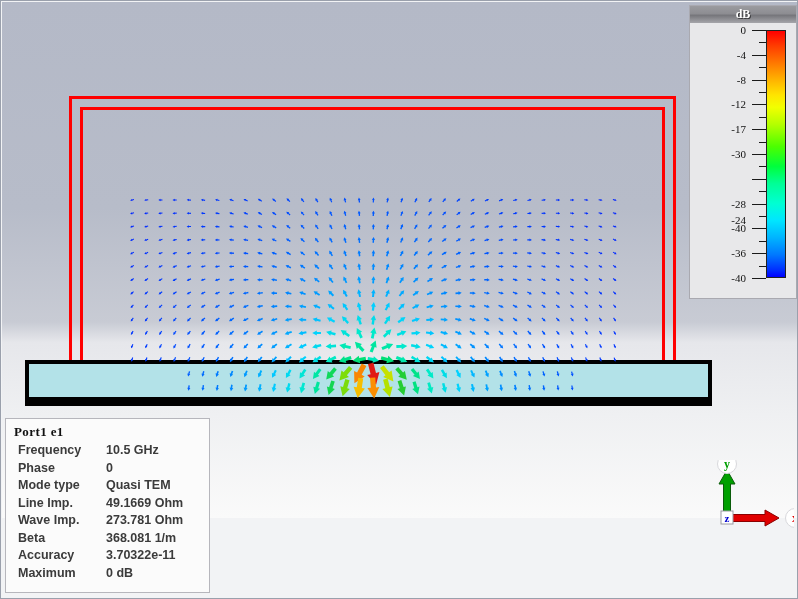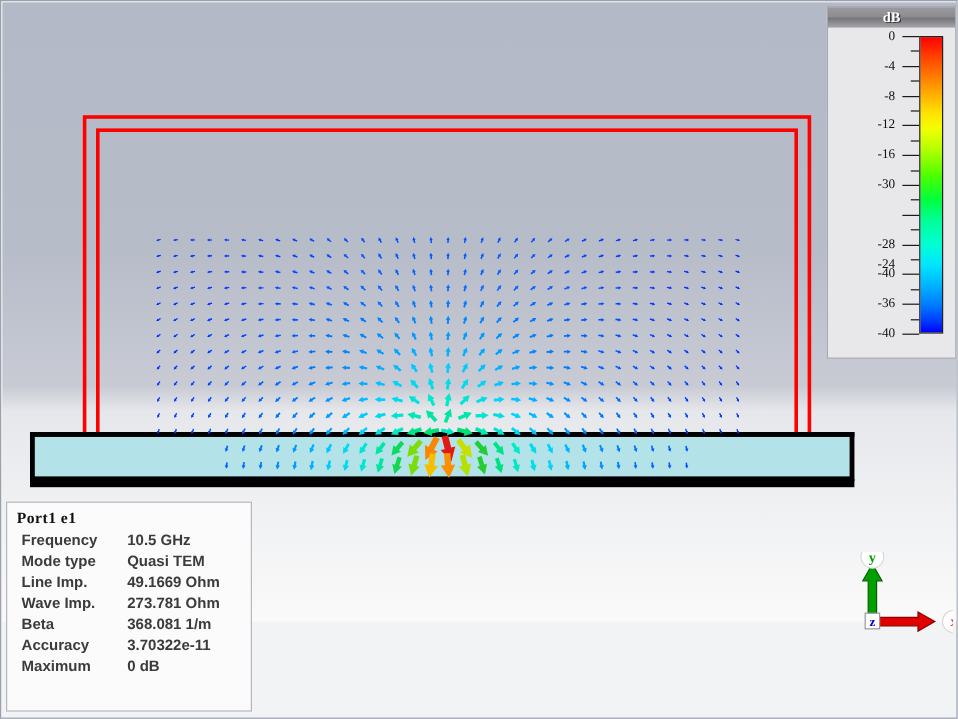--- a/index.html
+++ b/index.html
@@ -666,21 +666,21 @@
           <div class="legend-tick major" style="top: 48.8px;"></div>
           <div class="legend-label" style="top: 48.8px;">-4</div>
           <div class="legend-tick minor" style="top: 61.2px;"></div>
           <div class="legend-tick major" style="top: 73.6px;"></div>
           <div class="legend-label" style="top: 73.6px;">-8</div>
           <div class="legend-tick minor" style="top: 86px;"></div>
           <div class="legend-tick major" style="top: 98.4px;"></div>
           <div class="legend-label" style="top: 98.4px;">-12</div>
           <div class="legend-tick minor" style="top: 110.8px;"></div>
           <div class="legend-tick major" style="top: 123.2px;"></div>
-          <div class="legend-label" style="top: 123.2px;">-16</div>
+          <div class="legend-label" style="top: 123.2px;">-17</div>
           <div class="legend-tick minor" style="top: 135.6px;"></div>
           <div class="legend-tick major" style="top: 148px;"></div>
           <div class="legend-label" style="top: 148px;">-30</div>
           <div class="legend-tick minor" style="top: 160.4px;"></div>
           <div class="legend-tick major" style="top: 172.8px;"></div>
           <div class="legend-label" style="top: 172.8px; margin-top: 41px;">-24</div>
           <div class="legend-tick minor" style="top: 185.2px;"></div>
           <div class="legend-tick major" style="top: 197.6px;"></div>
           <div class="legend-label" style="top: 197.6px;">-28</div>
           <div class="legend-tick minor" style="top: 210px;"></div>
@@ -695,20 +695,24 @@
         </div>
     </div>
 
     <div id="infopanel">
       <div id="info-title">Port1  e1</div>
       <table id="info-table">
         <tbody id="info-body">
             <tr>
               <td class="k">Frequency</td>
               <td class="v">10.5 GHz</td>
+            </tr>
+            <tr>
+              <td class="k">Phase</td>
+              <td class="v">0</td>
             </tr>
             <tr>
               <td class="k">Mode type</td>
               <td class="v">Quasi TEM</td>
             </tr>
             <tr>
               <td class="k">Line Imp.</td>
               <td class="v">49.1669 Ohm</td>
             </tr>
             <tr>

